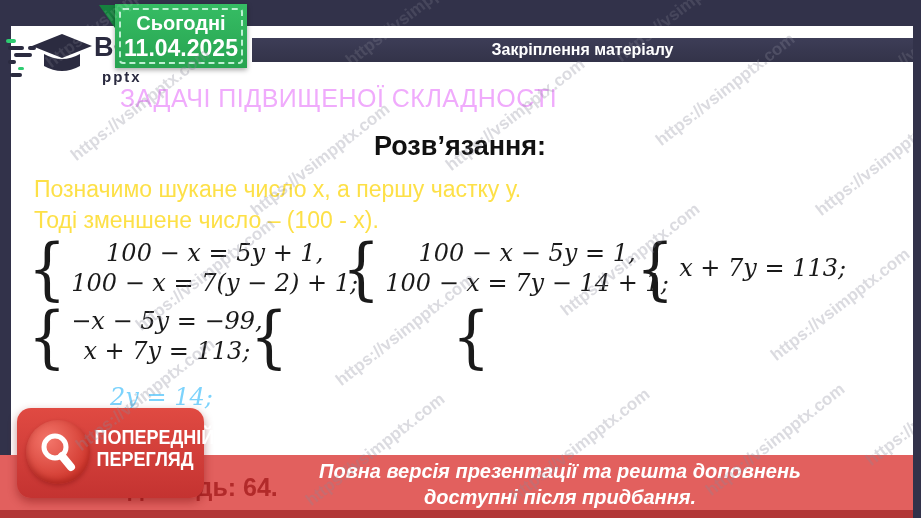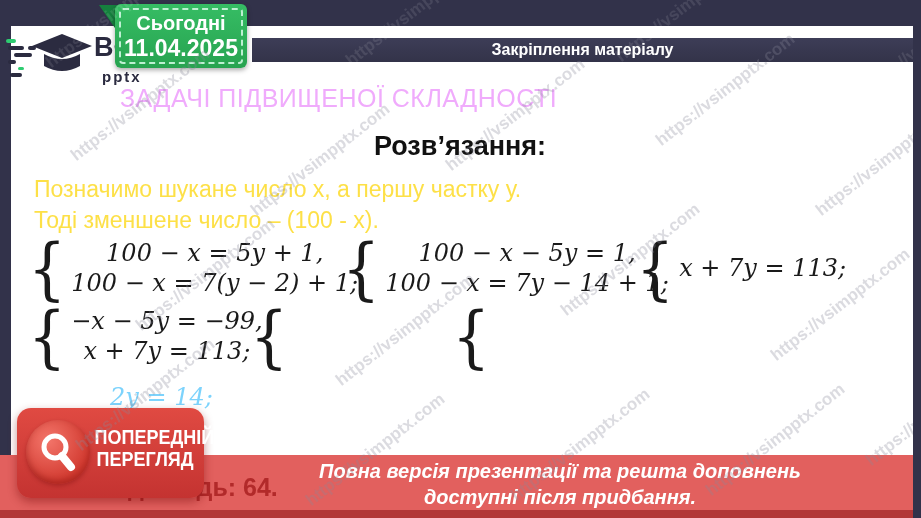--- a/index.html
+++ b/index.html
@@ -28,21 +28,21 @@
   .logo .brand{
     position:absolute;left:88px;top:2px;font-size:27px;font-weight:bold;color:#2b2b40;letter-spacing:1px;
   }
   .logo .sub{
     position:absolute;left:96px;top:30px;font-size:15px;font-weight:bold;color:#2b2b40;letter-spacing:2px;margin-top:8px;
   }
   
   .date-badge{
     position:absolute;left:115px;top:4px;width:132px;height:64px;
     background:linear-gradient(180deg,#36bd64,#27a350);
-    border-radius:6px;z-index:5;
+    border-radius:0;z-index:5;
     box-shadow:0 2px 5px rgba(0,0,0,.35);
   }
   .date-badge .inner{
     position:absolute;left:4px;top:4px;right:4px;bottom:4px;
     border:2px dashed #bdf0d2;border-radius:4px;
     display:flex;flex-direction:column;align-items:center;justify-content:center;
   }
   .date-badge .lbl{color:#fff;font-size:20px;font-weight:bold;line-height:24px;}
   .date-badge .dt{color:#fff;font-size:23px;font-weight:bold;line-height:27px;}
   .badge-fold{

